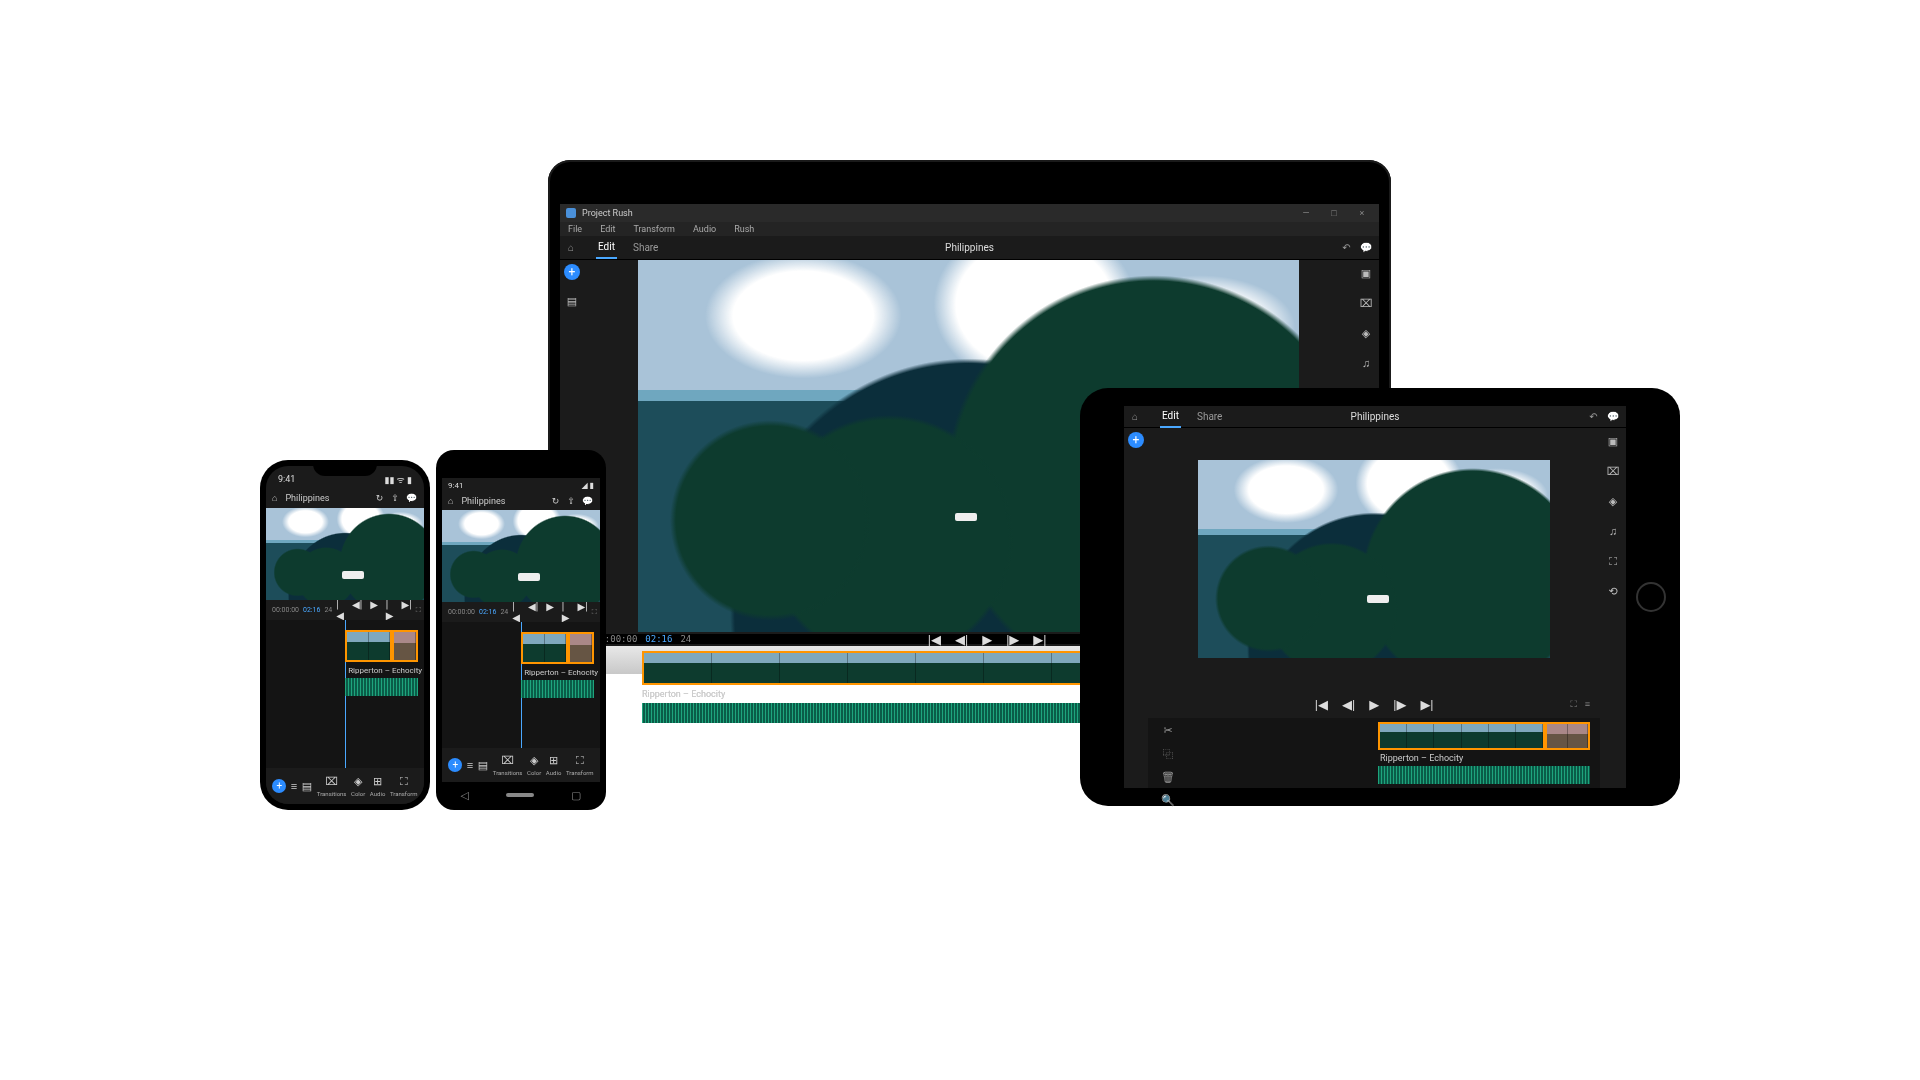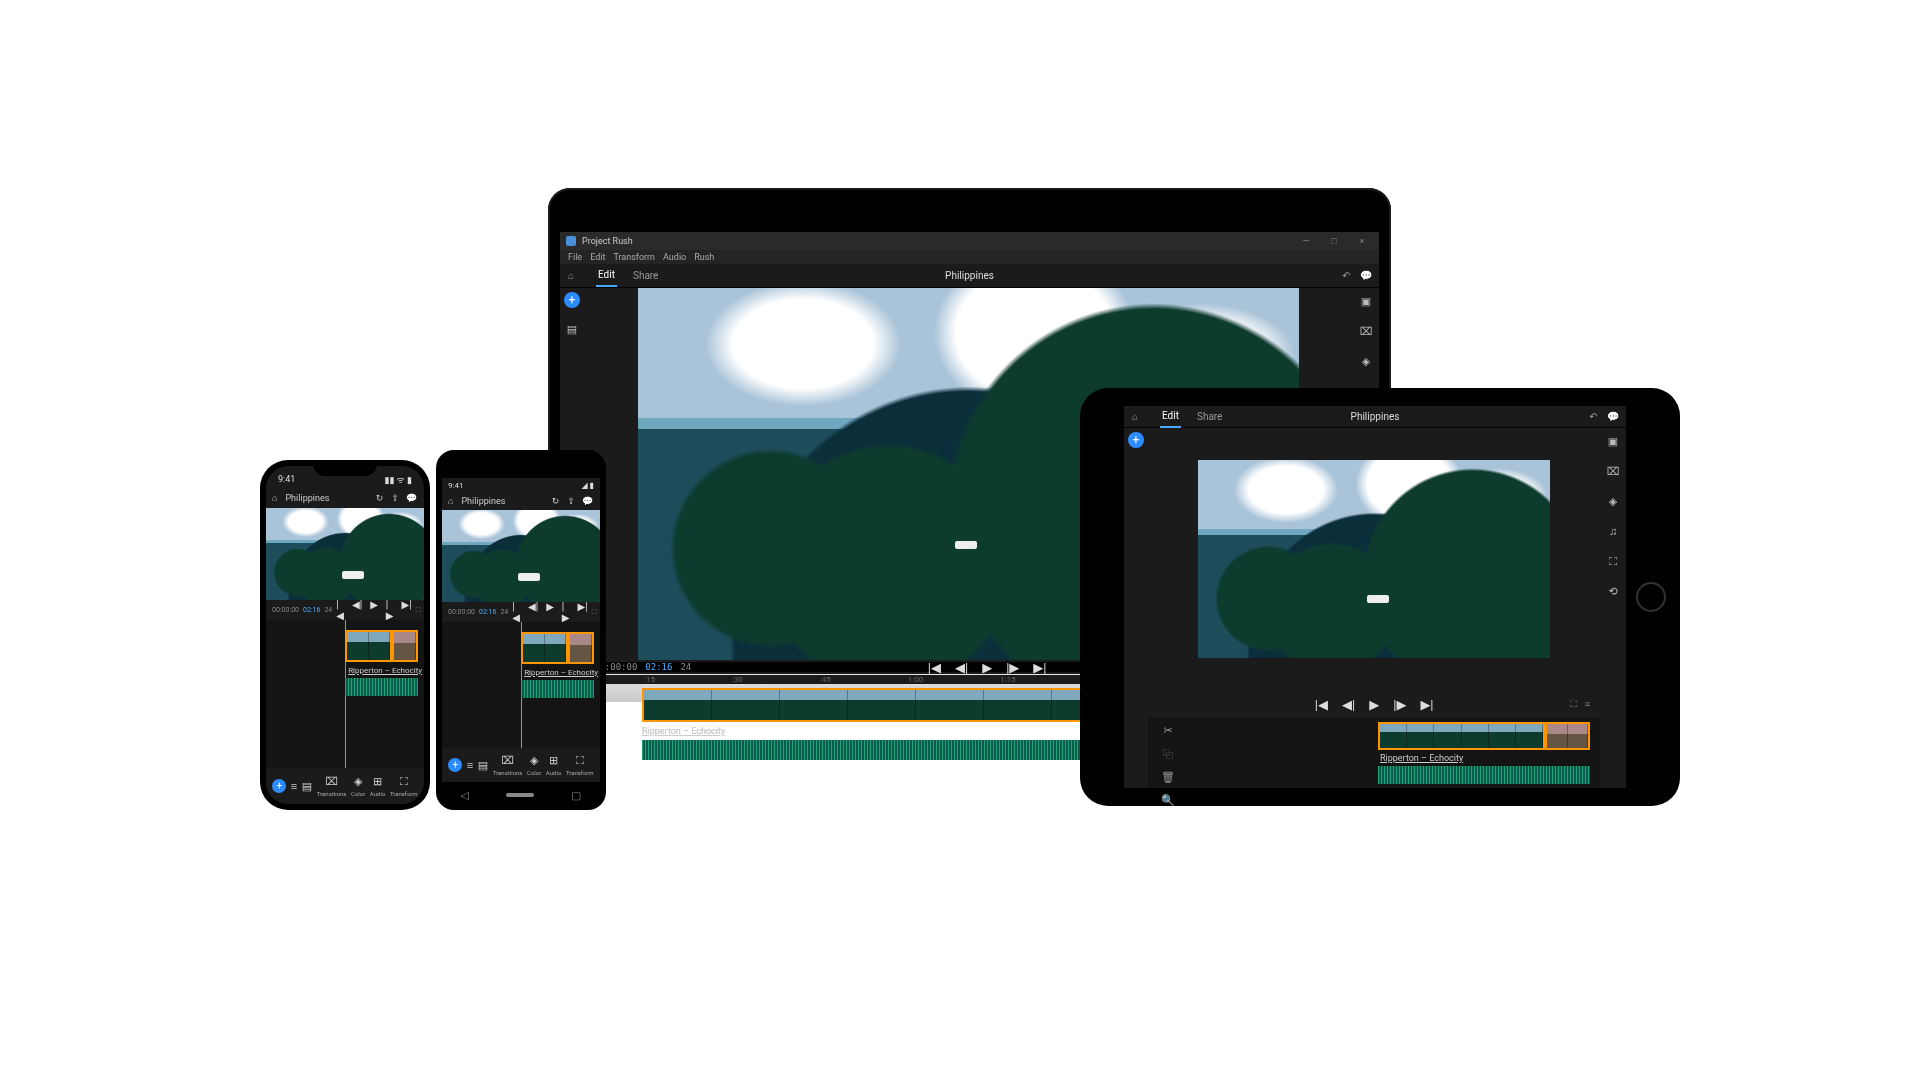--- a/index.html
+++ b/index.html
@@ -1,28 +1,28 @@
 <!DOCTYPE html>
 <html><head>
 <meta charset="utf-8">
 <style>
   html,body{margin:0;padding:0;background:#fff;font-family:-apple-system,BlinkMacSystemFont,"Segoe UI",Roboto,Arial,sans-serif;color:#ccc;font-size:11px;}
   *{box-sizing:border-box;}
   .stage{position:relative;width:1440px;height:810px;margin:0 auto;}
   .device{position:absolute;}
   
-  .laptop{left:308px;top:160px;width:843px;height:486px;margin-top:28px;}
+  .laptop{left:308px;top:160px;width:843px;height:486px;}
   .laptop-bezel{position:absolute;inset:0;border-radius:22px 22px 0 0;background:#000;box-shadow:inset 0 0 0 2px #1a1a1a;}
   .laptop-base{position:absolute;left:-100px;right:-100px;bottom:-28px;height:28px;background:linear-gradient(#e8e8e8,#c8c8c8);border-radius:0 0 50px 50px;}
   .laptop-screen{position:absolute;left:12px;right:12px;top:44px;bottom:12px;background:#1b1b1b;display:flex;flex-direction:column;}
   .titlebar{height:18px;background:#2a2a2a;display:flex;align-items:center;font-size:9px;padding:0 6px;gap:6px;}
   .titlebar .app-icon{width:10px;height:10px;background:#4a90d9;border-radius:2px;}
   .titlebar .spacer{flex:1;}
   .titlebar .winbtn{width:22px;text-align:center;color:#888;}
-  .menubar{height:14px;background:#242424;display:flex;gap:8px;padding:0 8px;font-size:9px;color:#aaa;align-items:center;}
+  .menubar{height:14px;background:#242424;display:flex;gap:18px;padding:0 8px;font-size:9px;color:#aaa;align-items:center;}
   .tabbar{height:24px;background:#1b1b1b;display:flex;align-items:center;padding:0 8px;gap:14px;font-size:10px;color:#999;position:relative;border-bottom:1px solid #000;}
   .tabbar .hm{width:14px;}
   .tabbar .tab{padding:5px 2px;}
   .tabbar .tab.active{color:#fff;border-bottom:2px solid #4aa8ff;}
   .tabbar .proj{position:absolute;left:50%;transform:translateX(-50%);color:#ddd;}
   .tabbar .right{position:absolute;right:6px;display:flex;gap:10px;}
   .workspace{flex:1;display:flex;min-height:0;}
   .leftcol{width:24px;background:#1b1b1b;display:flex;flex-direction:column;align-items:center;padding-top:4px;gap:14px;}
   .plusbtn{width:16px;height:16px;border-radius:50%;background:#2c8cff;color:#fff;display:flex;align-items:center;justify-content:center;font-size:12px;line-height:1;}
   .leftcol .ic,.rightcol .ic{width:14px;height:14px;color:#bbb;display:flex;align-items:center;justify-content:center;}
@@ -42,21 +42,21 @@
   .transport{height:32px;display:flex;align-items:center;padding:0 10px;font-size:9px;color:#888;gap:8px;}
   .transport .tc{font-family:monospace;}
   .transport .ctr{flex:1;display:flex;justify-content:center;gap:14px;color:#ddd;font-size:13px;}
   .ruler{height:12px;background:#1b1b1b;display:flex;font-size:8px;color:#666;align-items:center;padding:0 60px;justify-content:space-between;}
   .timeline{height:80px;background:#141414;position:relative;padding-left:58px;}
   .vtrack{position:absolute;left:58px;right:10px;top:4px;height:34px;display:flex;}
   .clip{height:100%;border:2px solid #ff9500;position:relative;overflow:hidden;}
   .clip .thumbs{position:absolute;inset:0;display:flex;}
   .clip .thumbs span{flex:1;background:linear-gradient(#7fa8bd 0 35%,#0d3b2e 35% 100%);border-right:1px solid rgba(0,0,0,.3);}
   .clip.people .thumbs span{background:linear-gradient(#a88 0 40%,#654 40% 100%);}
-  .audiolabel{position:absolute;left:58px;top:42px;font-size:9px;color:#ccc;text-decoration:underline;}
+  .audiolabel{position:absolute;left:58px;top:42px;font-size:9px;color:#ccc;}
   .atrack{position:absolute;left:58px;right:10px;top:56px;height:20px;background:#0a5c48;overflow:hidden;}
   .atrack::before{content:"";position:absolute;inset:0;background:repeating-linear-gradient(90deg,#2ee0a8 0 1px,transparent 1px 3px);opacity:.55;}
   .rightcol{width:26px;background:#1b1b1b;display:flex;flex-direction:column;align-items:center;padding-top:6px;gap:16px;}
   
   .tablet{left:840px;top:388px;width:600px;height:418px;}
   .tablet-bezel{position:absolute;inset:0;background:#000;border-radius:28px;}
   .tablet-home{position:absolute;right:14px;top:50%;width:30px;height:30px;border:2px solid #333;border-radius:50%;transform:translateY(-50%);}
   .tablet-screen{position:absolute;left:44px;right:54px;top:18px;bottom:18px;background:#1b1b1b;display:flex;flex-direction:column;}
   .tablet-screen .tabbar{height:22px;}
   .tablet-screen .workspace{flex:1;}
@@ -157,30 +157,20 @@
             <div class="ctr">
               <span data-interactable="true">|◀</span>
               <span data-interactable="true">◀|</span>
               <span data-interactable="true">▶</span>
               <span data-interactable="true">|▶</span>
               <span data-interactable="true">▶|</span>
             </div>
             <span style="width:60px"></span>
           </div>
 
-          <div class="ruler" data-interactable="true">
-            <span data-interactable="false">:15</span>
-            <span data-interactable="false">:30</span>
-            <span data-interactable="false">:45</span>
-            <span data-interactable="false">1:00</span>
-            <span data-interactable="false">1:15</span>
-            <span data-interactable="false">1:30</span>
-            <span data-interactable="false">1:45</span>
-            <span data-interactable="false">2:00</span>
-          </div>
 
           <div class="timeline" data-interactable="true">
             <div class="vtrack">
               <div class="clip" style="flex:2.2" data-interactable="true">
                   <div class="thumbs">
                     <span></span>
                     <span></span>
                     <span></span>
                     <span></span>
                     <span></span>

